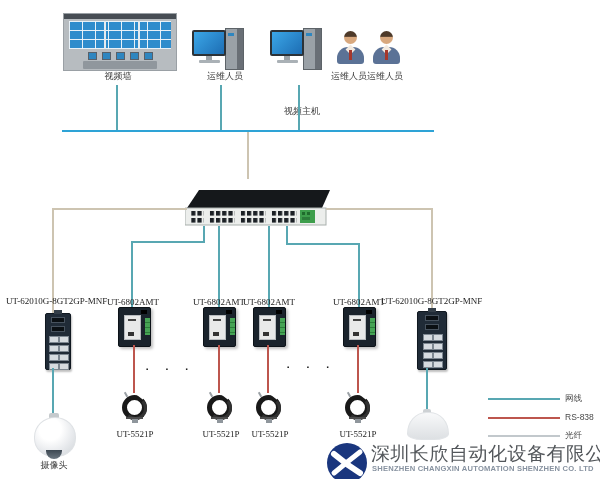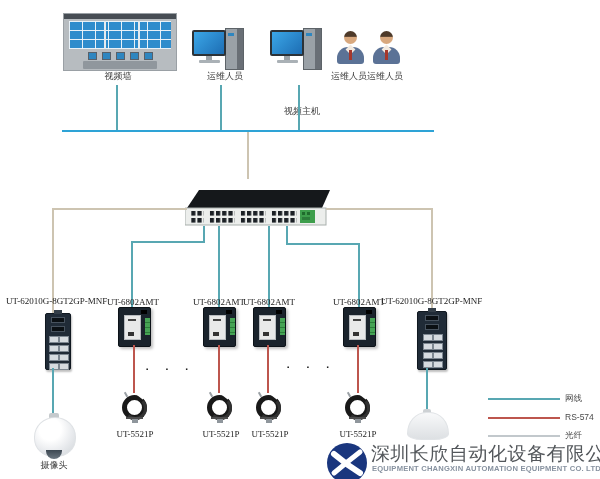--- a/index.html
+++ b/index.html
@@ -284,25 +284,25 @@
   <div class="dev-lbl" style="left:323px;top:429px;width:70px;">UT-5521P</div>
 
   <div class="camera-bell" style="left:407px;top:409px;">
     <div class="cb-nub"></div>
     <div class="cb-body"></div>
   </div>
 
   <div class="line h" style="left: 488px; top: 398px; width: 72px; background: rgb(88, 167, 178);"></div>
   <div class="legend-lbl" style="left:565px;top:393px;">网线</div>
   <div class="line h" style="left: 488px; top: 417px; width: 72px; background: rgb(189, 86, 78);"></div>
-  <div class="legend-lbl" style="left:565px;top:412px;">RS-574</div>
+  <div class="legend-lbl" style="left:565px;top:412px;">RS-838</div>
   <div class="line h" style="left: 488px; top: 435px; width: 72px; background: rgb(194, 200, 204);"></div>
   <div class="legend-lbl" style="left:565px;top:430px;text-align:center;">光纤</div>
 
   <svg class="abs" style="left:326px;top:442px;" width="42" height="42" viewBox="0 0 42 42">
     <circle cx="21" cy="21" r="20" fill="#1a367e"></circle>
     <path d="M8 12 Q21 23 34 31" stroke="#ffffff" stroke-width="6" fill="none" stroke-linecap="round"></path>
     <path d="M34 10 Q21 20 8 31" stroke="#ffffff" stroke-width="5" fill="none" stroke-linecap="round"></path>
   </svg>
   <div class="cn">深圳长欣自动化设备有限公司</div>
-  <div class="en">EQUIPMENT CHANGXIN AUTOMATION EQUIPMENT CO. LTD</div>
+  <div class="en">SHENZHEN CHANGXIN AUTOMATION SHENZHEN CO. LTD</div>
 
 </div>
 
 </body></html>

